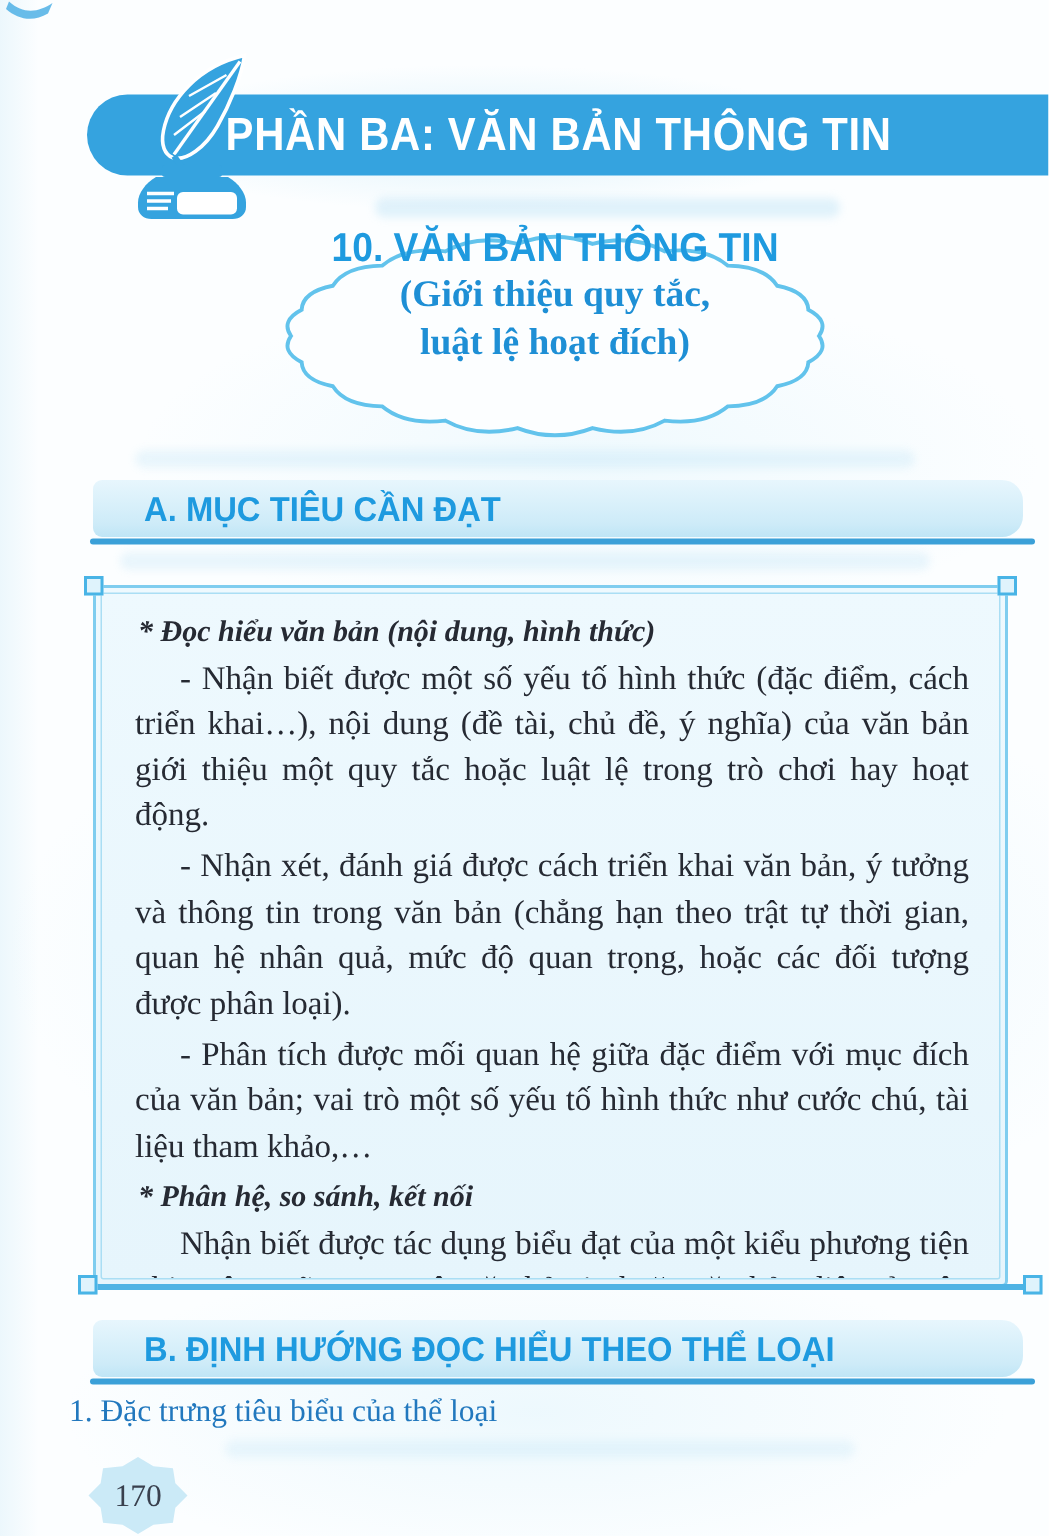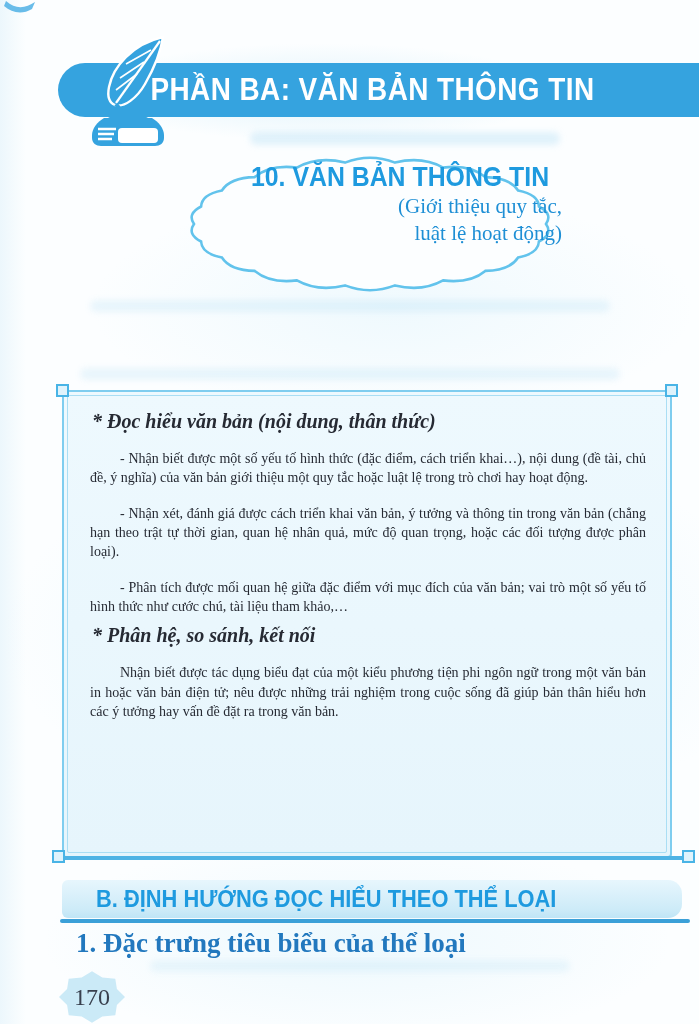--- a/index.html
+++ b/index.html
@@ -32,28 +32,28 @@
     display:inline-block;
     font-family:"Liberation Sans","DejaVu Sans",sans-serif;
     font-weight:700;font-size:31px;letter-spacing:.5px;color:#fff;
     transform:scaleX(.9);white-space:nowrap;padding-right:14px;
   }
   .hdr-icon{position:absolute;left:66px;top:34px;width:122px;height:112px;}
 
   
   .cloud{position:absolute;left:178px;top:146px;width:384px;height:156px;}
   .cloud svg{position:absolute;left:0;top:0;overflow:visible;}
-  .cloud .txt{position:absolute;left:0;top:16px;width:100%;text-align:right;}
+  .cloud .txt{position:absolute;left:0;top:4px;width:100%;text-align:center;}
   .cloud .num{
     display:inline-block;font-family:"Liberation Sans","DejaVu Sans",sans-serif;
     font-weight:700;font-size:27px;color:var(--heading-blue,#1E9ADF);
     transform:scaleX(.92);white-space:nowrap;
   }
   .cloud .sub{
-    font-weight:400;font-size:21px;line-height:1.28;color:var(--subtitle-blue,#1E8FD5);
+    font-weight:700;font-size:25px;line-height:1.28;color:var(--subtitle-blue,#1E8FD5);
   }
 
   
   .section-banner{
     position:absolute;left:62px;width:620px;height:38px;
     background:linear-gradient(180deg,#e7f6fd 0%,#cdebf8 78%,#bfe5f6 100%);
     border-radius:6px 14px 14px 6px;
     display:flex;align-items:center;
   }
   .section-banner::after{
@@ -87,35 +87,35 @@
   .bottom-rule{
     position:absolute;left:56px;top:856px;width:632px;height:4px;
     background:#4FB3E4;border-radius:2px;
   }
   .obj-heading{
     font-size:20px;font-weight:700;font-style:italic;color:var(--body-text,#262A33);
     margin:8px 0 2px 2px;
   }
   .obj-heading:first-child{margin-top:2px;}
   .obj-para{
-    font-size:14px;line-height:1.38;color:var(--body-text,#262A33);
-    text-align:justify;text-indent:30px;margin:16px 0 0 0;
+    font-size:22px;line-height:1.38;color:var(--body-text,#262A33);
+    text-align:justify;text-indent:30px;margin:4px 0 0 0;
   }
 
   
   .subsection{
-    position:absolute;left:76px;top:928px;
-    font-weight:700;font-size:27px;color:var(--subsection-blue,#2278BE);
+    position:absolute;left:46px;top:928px;
+    font-weight:400;font-size:21px;color:var(--subsection-blue,#2278BE);
   }
   .page-badge{position:absolute;left:58px;top:970px;width:68px;height:54px;}
   .page-badge svg{position:absolute;left:0;top:0;}
   .page-badge .n{
     position:absolute;left:0;top:0;width:100%;height:100%;
     display:flex;align-items:center;justify-content:center;
-    font-size:24px;color:#39404e;
+    font-size:21px;color:#39404e;
   }
   .corner-mark{position:absolute;left:2px;top:0;width:36px;height:18px;}
 </style>
 </head>
 <body>
 
 <div class="page">
   <div class="edge-tint"></div>
 
   <div class="ghost" style="left:250px;top:132px;width:310px;height:13px;"></div>
@@ -145,28 +145,31 @@
     <path d="M32,95 h18 M32,100 h16 M32,105 h14" stroke="#ffffff" stroke-width="2.4" fill="none"></path>
   </svg>
 
   <div class="cloud">
     <svg width="384" height="156" viewBox="0 0 384 156">
       <path id="cloud-path" d="M 368.0 78.0 Q 375.1 88.1 360.9 95.5 Q 360.3 107.5 340.1 111.5 Q 331.8 124.5 307.3 124.9 Q 292.0 137.7 265.1 134.4 Q 244.1 146.1 217.0 139.4 Q 192.0 149.0 167.0 139.4 Q 139.9 146.1 118.9 134.4 Q 92.0 137.7 76.7 124.9 Q 52.2 124.5 43.9 111.5 Q 23.7 107.5 23.1 95.5 Q 8.9 88.1 16.0 78.0 Q 8.9 67.9 23.1 60.5 Q 23.7 48.5 43.9 44.5 Q 52.2 31.5 76.7 31.1 Q 92.0 18.3 118.9 21.6 Q 139.9 9.9 167.0 16.6 Q 192.0 7.0 217.0 16.6 Q 244.1 9.9 265.1 21.6 Q 292.0 18.3 307.3 31.1 Q 331.8 31.5 340.1 44.5 Q 360.3 48.5 360.9 60.5 Q 375.1 67.9 368.0 78.0 Z" fill="#fcfeff" stroke="#62C3EC" stroke-width="2.6"></path>
     </svg>
     <div class="txt">
       <span class="num">10. VĂN BẢN THÔNG TIN</span>
       <div class="sub">(Giới thiệu quy tắc,</div>
-      <div class="sub">luật lệ hoạt động)</div>
+      <div class="sub">luật lệ hoạt đích)</div>
     </div>
   </div>
 
+  <div id="section-a" class="section-banner">
+    <span class="t">A. MỤC TIÊU CẦN ĐẠT</span>
+  </div>
 
   <div class="obj-box">
     <div class="obj-inner">
-      <div class="obj-heading">* Đọc hiểu văn bản (nội dung, thân thức)</div>
+      <div class="obj-heading">* Đọc hiểu văn bản (nội dung, hình thức)</div>
       <div class="obj-para">- Nhận biết được một số yếu tố hình thức (đặc điểm, cách triển khai…), nội dung (đề tài, chủ đề, ý nghĩa) của văn bản giới thiệu một quy tắc hoặc luật lệ trong trò chơi hay hoạt động.</div>
       <div class="obj-para">- Nhận xét, đánh giá được cách triển khai văn bản, ý tưởng và thông tin trong văn bản (chẳng hạn theo trật tự thời gian, quan hệ nhân quả, mức độ quan trọng, hoặc các đối tượng được phân loại).</div>
       <div class="obj-para">- Phân tích được mối quan hệ giữa đặc điểm với mục đích của văn bản; vai trò một số yếu tố hình thức như cước chú, tài liệu tham khảo,…</div>
       <div class="obj-heading">* Phân hệ, so sánh, kết nối</div>
       <div class="obj-para">Nhận biết được tác dụng biểu đạt của một kiểu phương tiện phi ngôn ngữ trong một văn bản in hoặc văn bản điện tử; nêu được những trải nghiệm trong cuộc sống đã giúp bản thân hiểu hơn các ý tưởng hay vấn đề đặt ra trong văn bản.</div>
     </div>
     <div class="corner-sq" style="left:-8px;top:-8px;"></div>
     <div class="corner-sq" style="right:-8px;top:-8px;"></div>
   </div>
   <div class="bottom-rule"></div>

